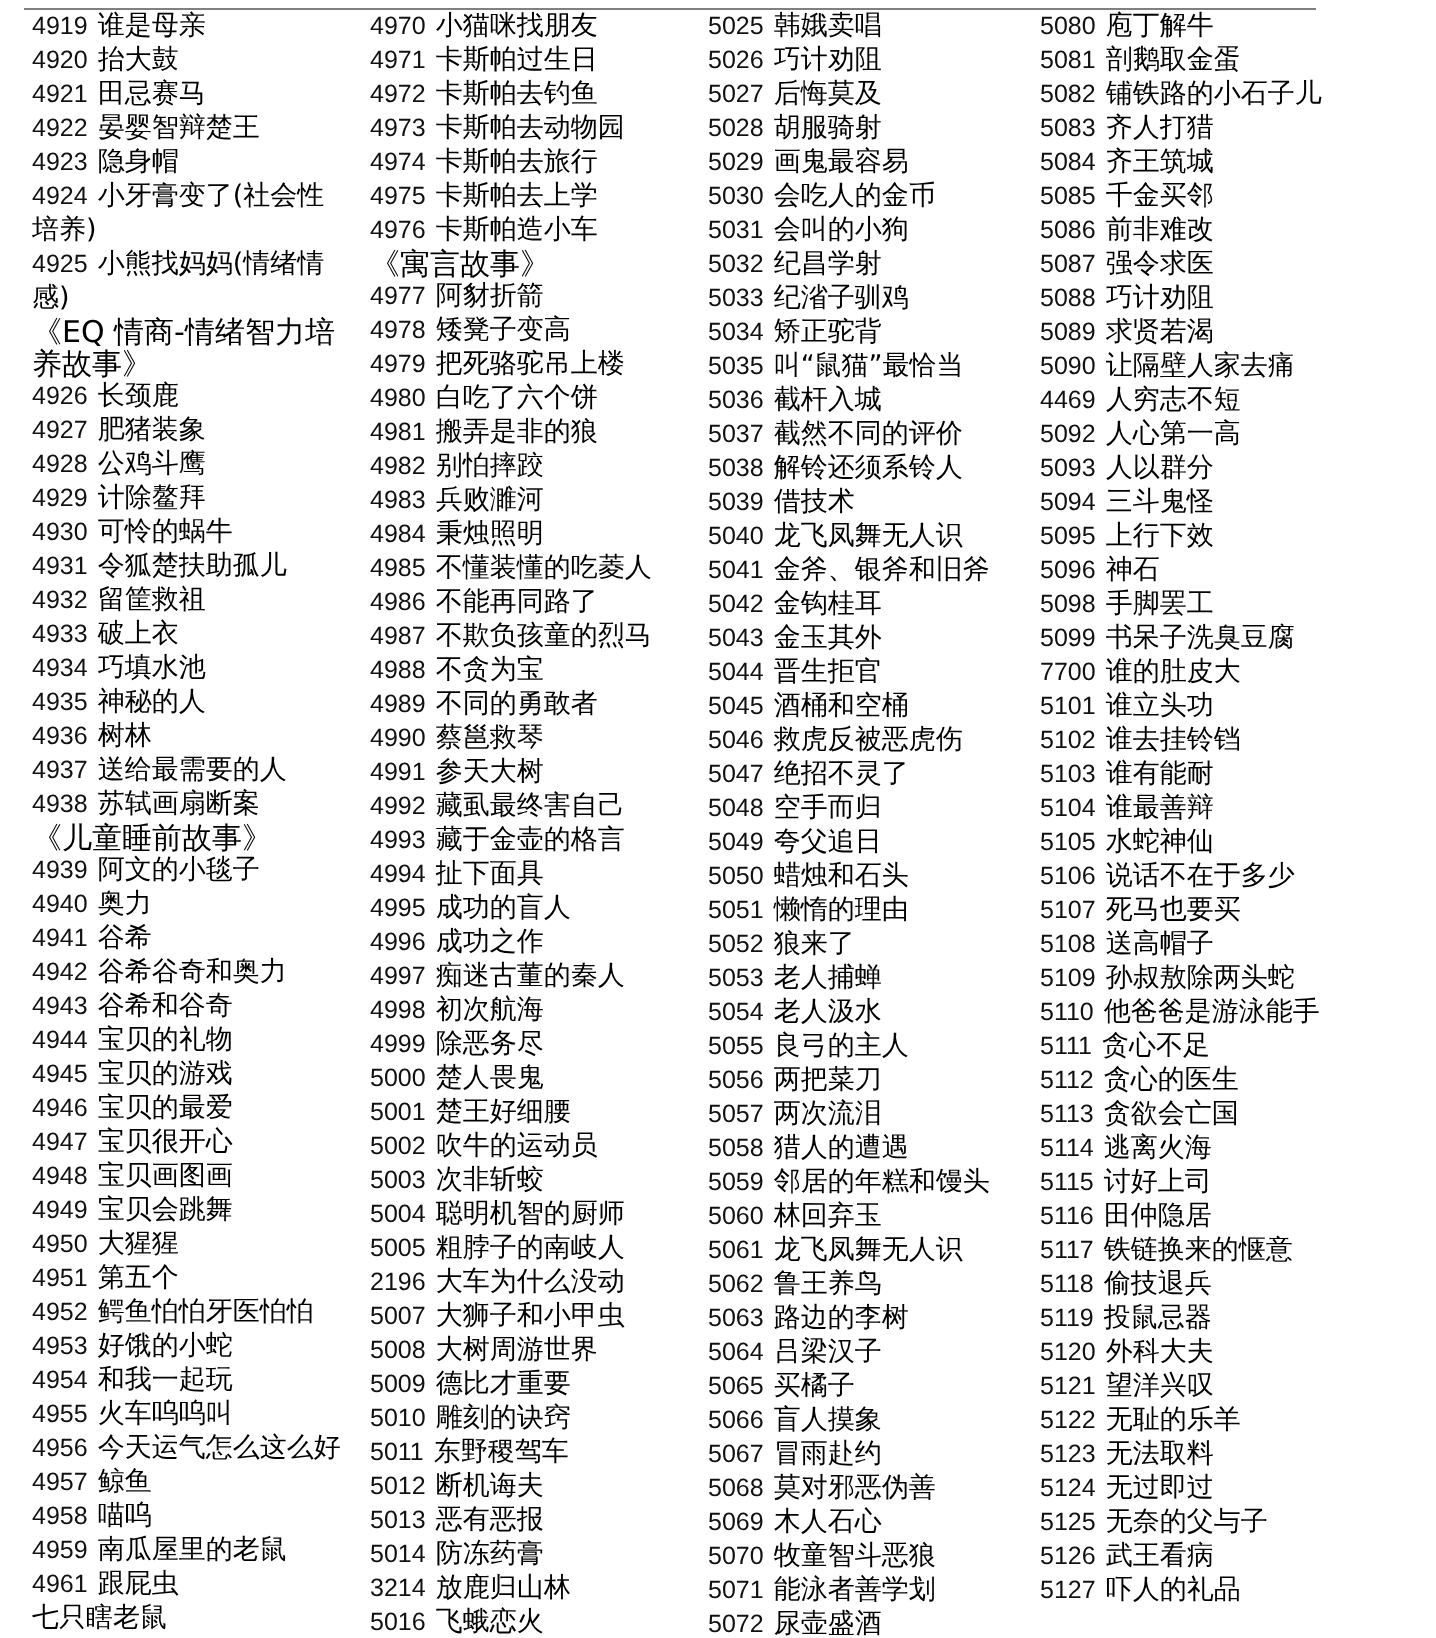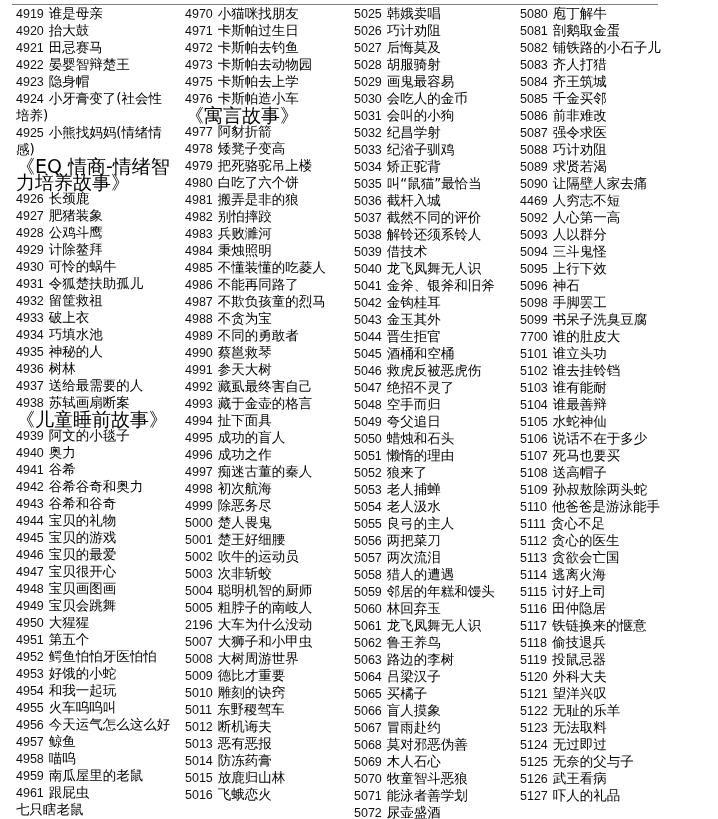--- a/index.html
+++ b/index.html
@@ -9,21 +9,21 @@
   .page { position: absolute; left: 0; top: 5px; width: 568px; height: 814px; }
   .col { position: absolute; top: 0; width: 158px; }
   .col-0 { left: 16px; }
   .col-1 { left: 185px; }
   .col-2 { left: 354px; }
   .col-3 { left: 520px; }
   .entry { font-size: 13px; line-height: 16px; margin: 0; padding: 0;
            white-space: normal; word-break: break-all; letter-spacing: 0px; }
   .num { font-family: "Liberation Sans", sans-serif; font-size: 12.5px; color: #111; margin-right: 5px; }
   .title { font-size: 13.5px; }
-  .heading { font-size: 19px; line-height: 16px; }
+  .heading { font-size: 15px; line-height: 16px; }
 </style>
 </head>
 <body>
 
 <div class="top-rule"></div>
 
 <div class="page">
   <div class="col col-0">
       <p class="entry"><span class="num">4919</span><span class="title">谁是母亲</span></p>
       <p class="entry"><span class="num">4920</span><span class="title">抬大鼓</span></p>
@@ -69,20 +69,21 @@
       <p class="entry"><span class="num">4958</span><span class="title">喵呜</span></p>
       <p class="entry"><span class="num">4959</span><span class="title">南瓜屋里的老鼠</span></p>
       <p class="entry"><span class="num">4961</span><span class="title">跟屁虫</span></p>
       <p class="entry"><span class="title">七只瞎老鼠</span></p>
     </div>
   <div class="col col-1">
       <p class="entry"><span class="num">4970</span><span class="title">小猫咪找朋友</span></p>
       <p class="entry"><span class="num">4971</span><span class="title">卡斯帕过生日</span></p>
       <p class="entry"><span class="num">4972</span><span class="title">卡斯帕去钓鱼</span></p>
       <p class="entry"><span class="num">4973</span><span class="title">卡斯帕去动物园</span></p>
+      <p class="entry"><span class="num">4974</span><span class="title">卡斯帕去旅行</span></p>
       <p class="entry"><span class="num">4975</span><span class="title">卡斯帕去上学</span></p>
       <p class="entry"><span class="num">4976</span><span class="title">卡斯帕造小车</span></p>
       <p class="entry heading">《寓言故事》</p>
       <p class="entry"><span class="num">4977</span><span class="title">阿豺折箭</span></p>
       <p class="entry"><span class="num">4978</span><span class="title">矮凳子变高</span></p>
       <p class="entry"><span class="num">4979</span><span class="title">把死骆驼吊上楼</span></p>
       <p class="entry"><span class="num">4980</span><span class="title">白吃了六个饼</span></p>
       <p class="entry"><span class="num">4981</span><span class="title">搬弄是非的狼</span></p>
       <p class="entry"><span class="num">4982</span><span class="title">别怕摔跤</span></p>
       <p class="entry"><span class="num">4983</span><span class="title">兵败濉河</span></p>
@@ -110,21 +111,21 @@
       <p class="entry"><span class="num">5005</span><span class="title">粗脖子的南岐人</span></p>
       <p class="entry"><span class="num">2196</span><span class="title">大车为什么没动</span></p>
       <p class="entry"><span class="num">5007</span><span class="title">大狮子和小甲虫</span></p>
       <p class="entry"><span class="num">5008</span><span class="title">大树周游世界</span></p>
       <p class="entry"><span class="num">5009</span><span class="title">德比才重要</span></p>
       <p class="entry"><span class="num">5010</span><span class="title">雕刻的诀窍</span></p>
       <p class="entry"><span class="num">5011</span><span class="title">东野稷驾车</span></p>
       <p class="entry"><span class="num">5012</span><span class="title">断机诲夫</span></p>
       <p class="entry"><span class="num">5013</span><span class="title">恶有恶报</span></p>
       <p class="entry"><span class="num">5014</span><span class="title">防冻药膏</span></p>
-      <p class="entry"><span class="num">5015</span><span class="title">放鹿归山林</span></p>
+      <p class="entry"><span class="num">3214</span><span class="title">放鹿归山林</span></p>
       <p class="entry"><span class="num">5016</span><span class="title">飞蛾恋火</span></p>
     </div>
   <div class="col col-2">
       <p class="entry"><span class="num">5025</span><span class="title">韩娥卖唱</span></p>
       <p class="entry"><span class="num">5026</span><span class="title">巧计劝阻</span></p>
       <p class="entry"><span class="num">5027</span><span class="title">后悔莫及</span></p>
       <p class="entry"><span class="num">5028</span><span class="title">胡服骑射</span></p>
       <p class="entry"><span class="num">5029</span><span class="title">画鬼最容易</span></p>
       <p class="entry"><span class="num">5030</span><span class="title">会吃人的金币</span></p>
       <p class="entry"><span class="num">5031</span><span class="title">会叫的小狗</span></p>

